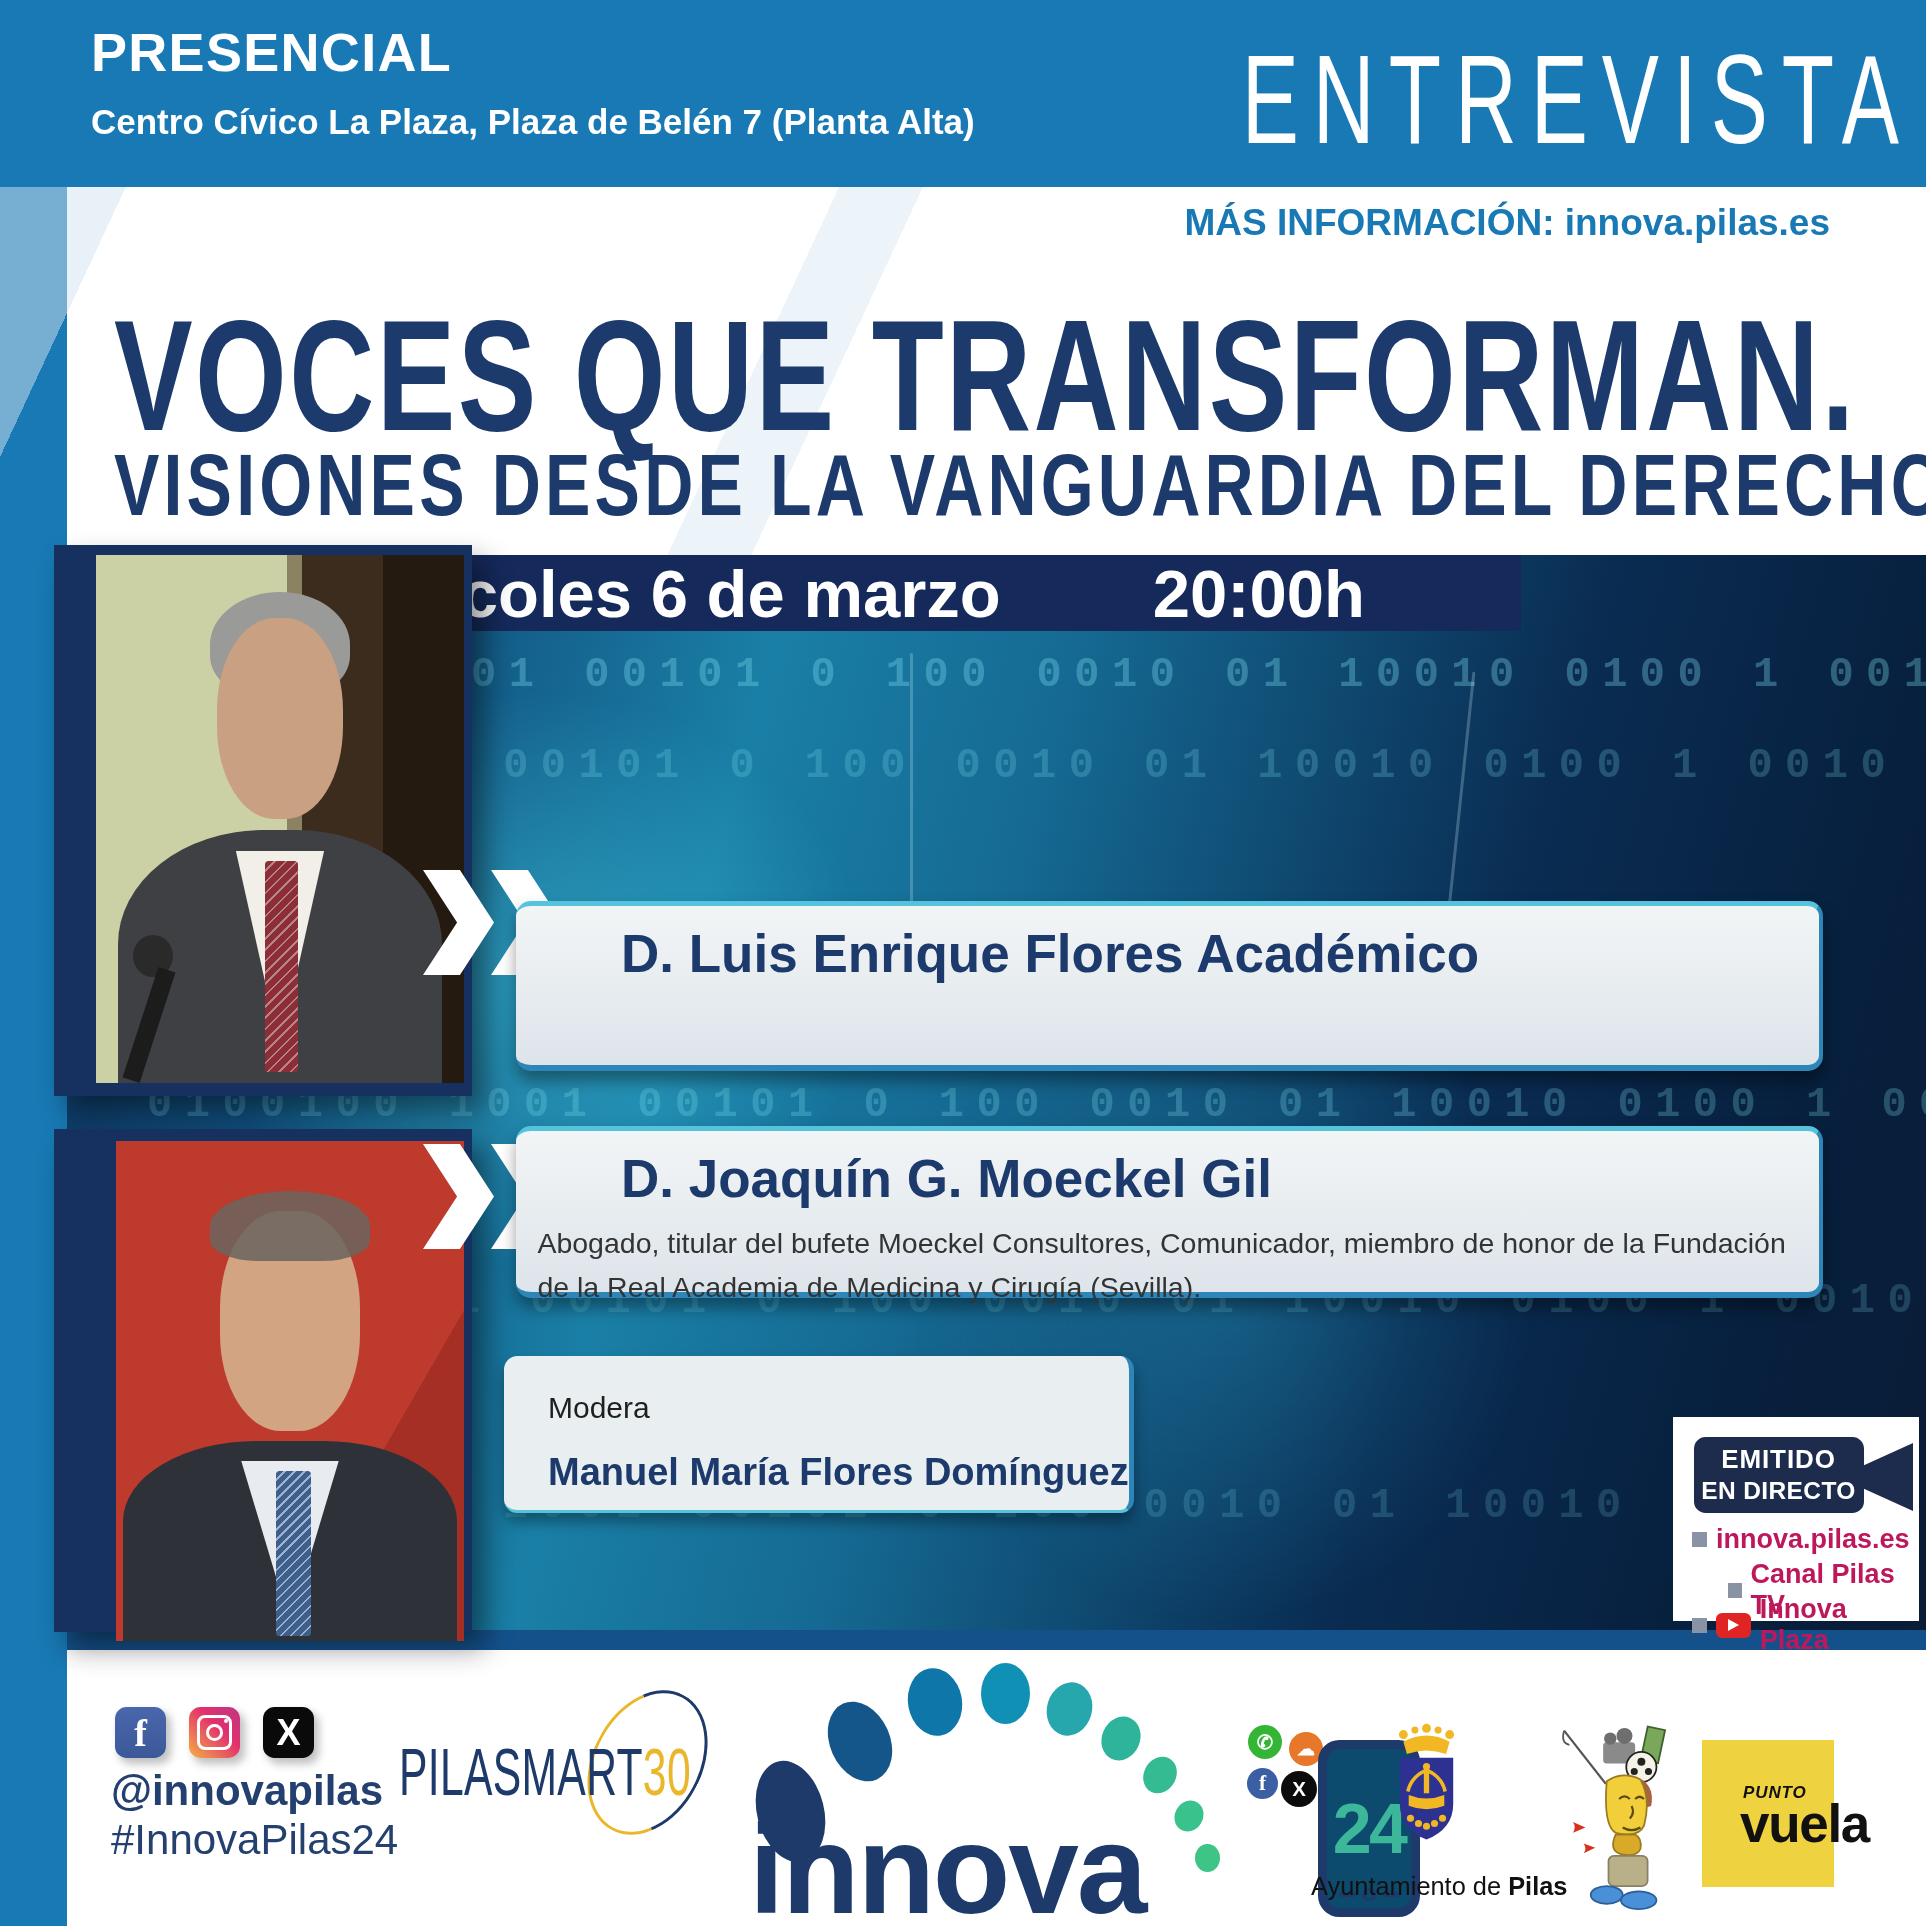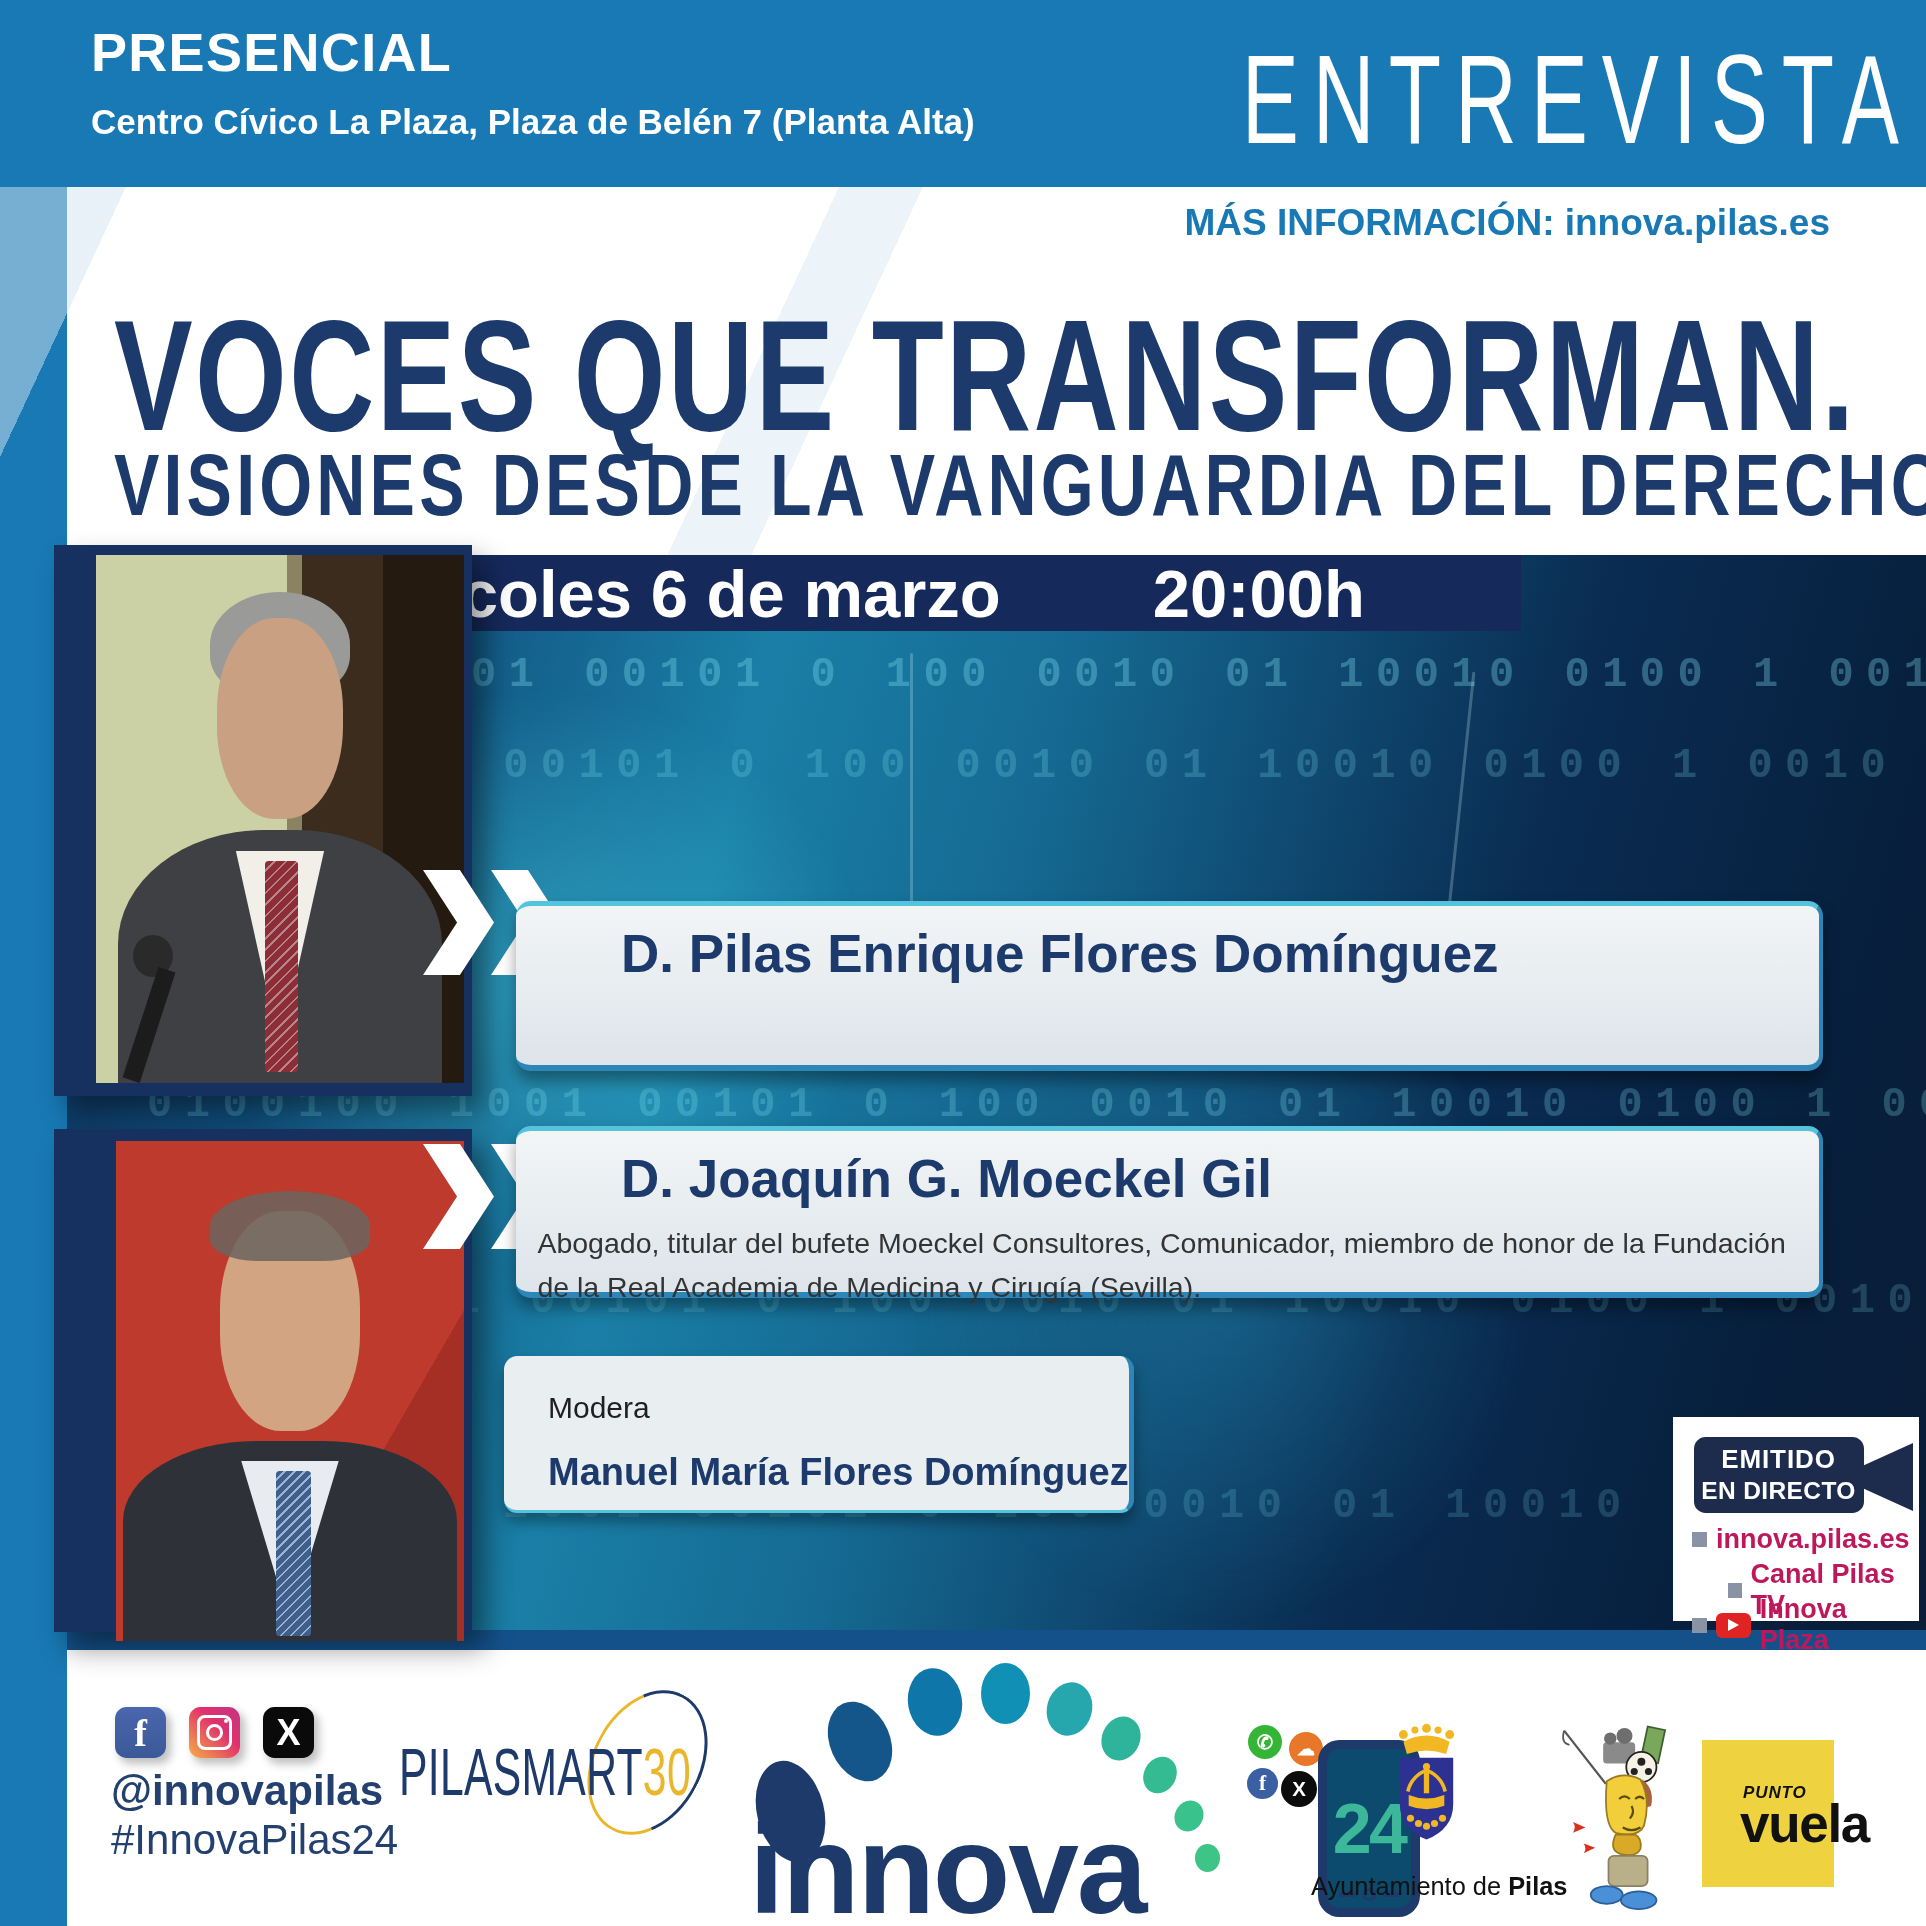--- a/index.html
+++ b/index.html
@@ -185,21 +185,21 @@
     <div class="shape p2-face"></div>
     <div class="shape p2-hair"></div>
   </div>
 
   <div class="abs chev" style="left:423px;top:870px;"></div>
   <div class="abs chev" style="left:491px;top:870px;"></div>
   <div class="abs chev" style="left:423px;top:1144px;"></div>
   <div class="abs chev" style="left:491px;top:1144px;"></div>
 
   <div class="abs card c1">
-    <div class="s-name">D. Pilas Enrique Flores Domínguez</div>
+    <div class="s-name">D. Luis Enrique Flores Académico</div>
   </div>
   <div class="abs card c2">
     <div class="s-name">D. Joaquín G. Moeckel Gil</div>
     <div class="s-bio">Abogado, titular del bufete Moeckel Consultores, Comunicador, miembro de honor de la Fundación de la Real Academia de Medicina y Cirugía (Sevilla).</div>
   </div>
 
   <div class="abs modera-box">
     <div class="mod-label">Modera</div>
     <div class="mod-name">Manuel María Flores Domínguez</div>
   </div>

